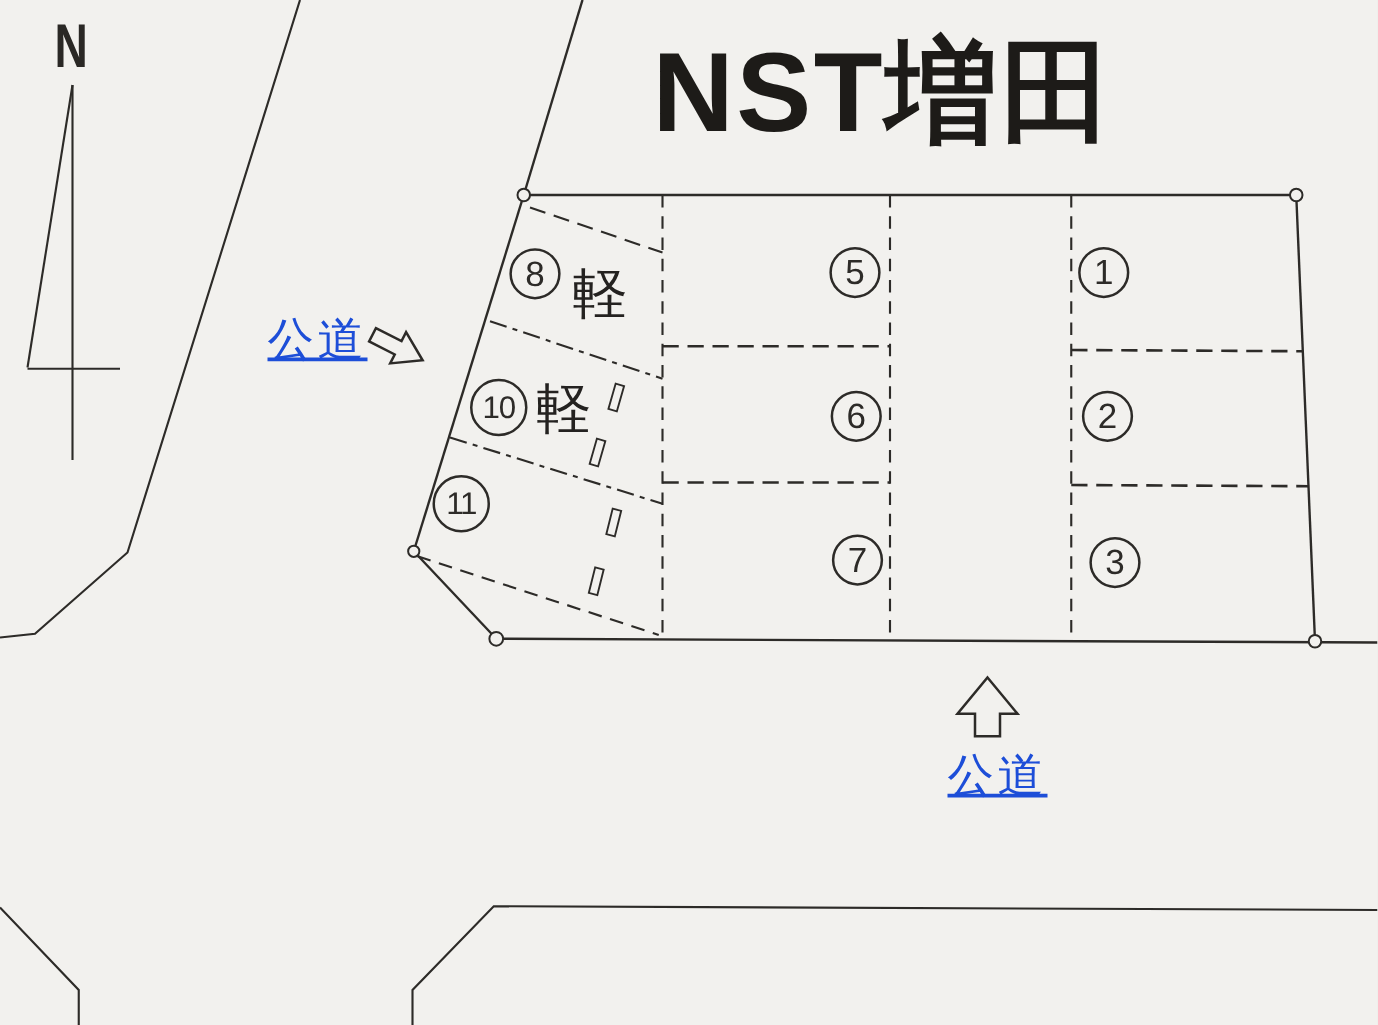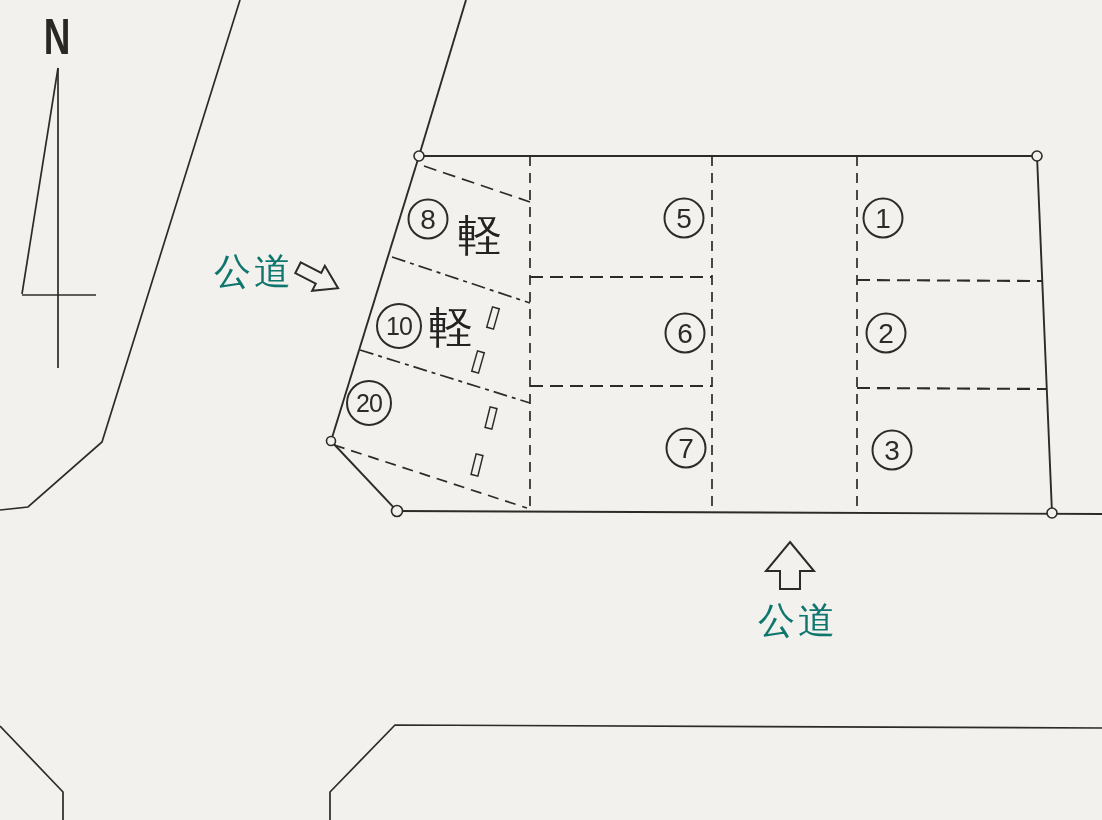--- a/index.html
+++ b/index.html
@@ -29,21 +29,22 @@
   #north-label{
     left:57px;top:37px;
     font-size:45px;
     font-weight:600;
     transform:translate(-50%,-50%) scale(0.82,1.1);
     color:#2a2825;
   }
   .road-label{
     font-size:37px;
     letter-spacing:3px;
-    color:#0f766e;
+    color:#1d4ed8;
+    text-decoration:underline;
   }
   .kei-label{
     font-size:44px;
     font-weight:500;
     color:#242220;
   }
   .space-badge{
     position:absolute;
     box-sizing:border-box;
     border:2.3px solid #2d2b28;
@@ -121,32 +122,33 @@
     </g>
 
     <g stroke-width="2" stroke-linejoin="miter" fill="#f2f1ee">
       <polygon points="0,5 23,5 23,-3 45,11 23,25 23,17 0,17" transform="translate(303,258) rotate(27)"></polygon>
     </g>
     <g stroke-width="2" stroke-linejoin="miter" fill="#f2f1ee">
       <polygon points="790,542 814,571 800,571 800,589 780,589 780,571 766,571"></polygon>
     </g>
   </svg>
 
+  <div class="txt" id="plan-title">NST増田</div>
 
   <div class="txt" id="north-label">N</div>
 
   <div class="txt center road-label" style="left:254px;top:272px;">公道</div>
   <div class="txt center road-label" style="left:798px;top:621px;">公道</div>
 
   <div class="txt center kei-label" style="left:480px;top:235px;">軽</div>
   <div class="txt center kei-label" style="left:451px;top:327px;">軽</div>
 
   <div class="space-badge badge-1digit" style="left:428px;top:219px;">8</div>
   <div class="space-badge badge-2digit" style="left:399px;top:326px;">10</div>
-  <div class="space-badge badge-2digit" style="left:369px;top:403px;">20</div>
+  <div class="space-badge badge-2digit" style="left:369px;top:403px;">11</div>
   <div class="space-badge badge-1digit" style="left:684px;top:218px;">5</div>
   <div class="space-badge badge-1digit" style="left:685px;top:333px;">6</div>
   <div class="space-badge badge-1digit" style="left:686px;top:448px;">7</div>
   <div class="space-badge badge-1digit" style="left:883px;top:218px;">1</div>
   <div class="space-badge badge-1digit" style="left:886px;top:333px;">2</div>
   <div class="space-badge badge-1digit" style="left:892px;top:450px;">3</div>
 
 </div>
 
 </body></html>

